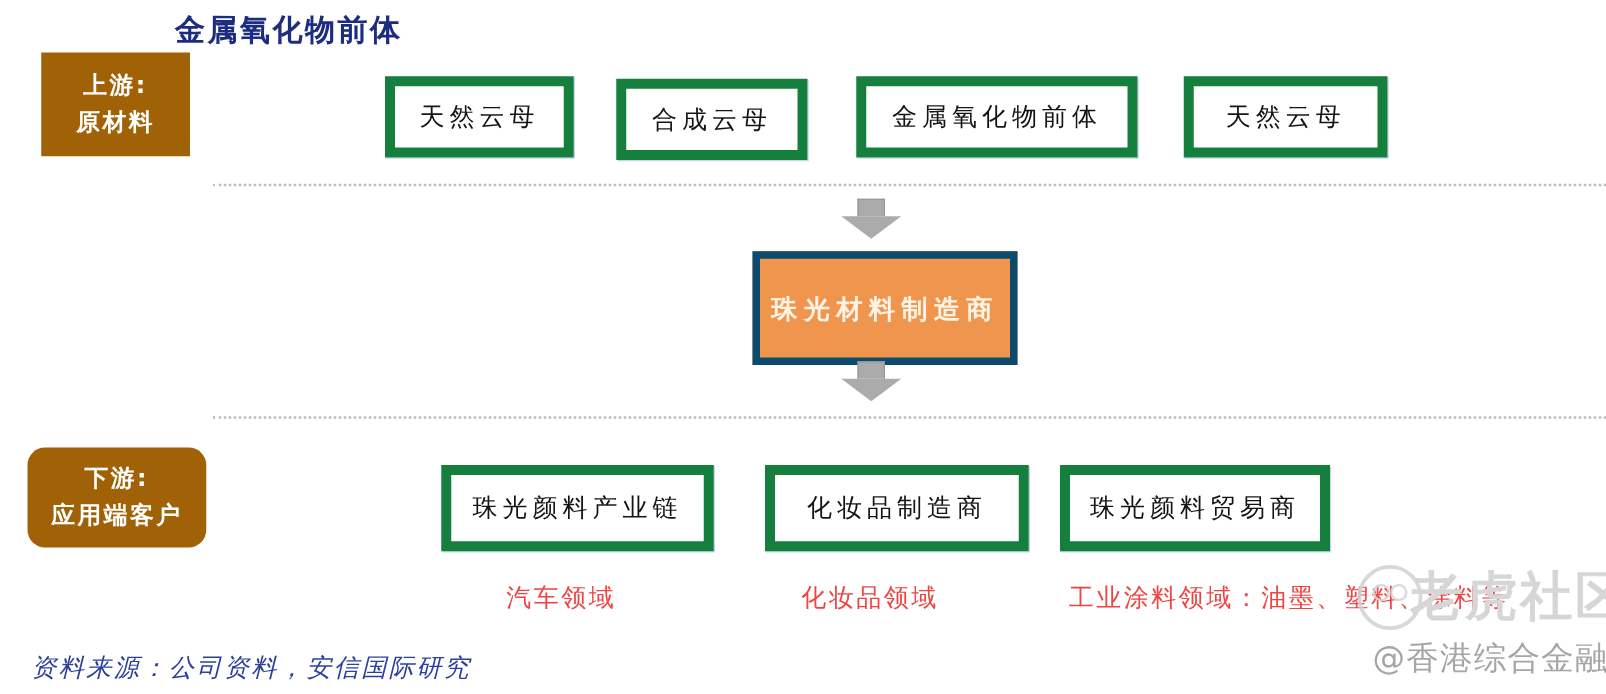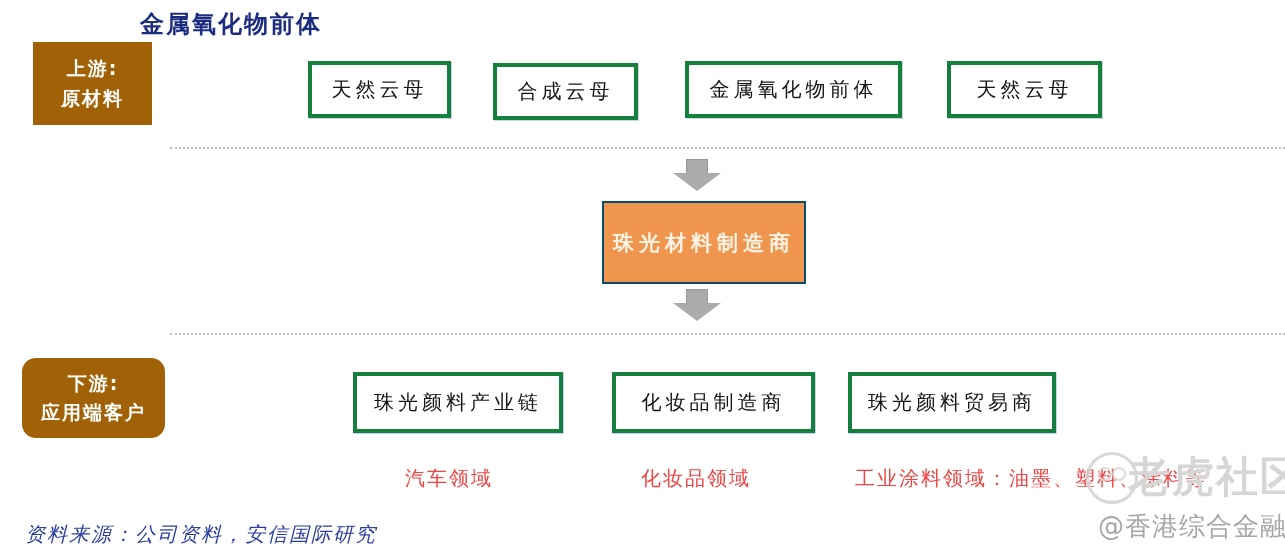--- a/index.html
+++ b/index.html
@@ -21,35 +21,35 @@
     background:#a16207;
     color:#ffffff;
     display:flex;flex-direction:column;
     align-items:center;justify-content:center;
     font-size:19px;line-height:1.55;
     font-weight:600;
     letter-spacing:2px;
     text-align:center;
   }
   .node{
-    border:4px solid #15803d;
+    border:8px solid #15803d;
     background:#ffffff;
     color:#141414;
     display:flex;align-items:center;justify-content:center;
     font-size:20px;
     letter-spacing:4px;
     box-shadow:1px 1px 0 #c9d4ea;
   }
   .dotted{
     border-top:2px dotted #bdbdbd;
     height:0;
   }
   .orange-node{
     background:#f0954d;
-    border:2px solid #0c4a6e;
+    border:6px solid #0c4a6e;
     color:#fdf3e4;
     display:flex;align-items:center;justify-content:center;
     font-size:21px;font-weight:600;
     letter-spacing:5px;
   }
   .arrow{width:48px;}
   .arrow .stem{
     width:20px;height:13px;
     background:#ababab;border:1px solid #989898;border-bottom:none;
     margin:0 auto;

